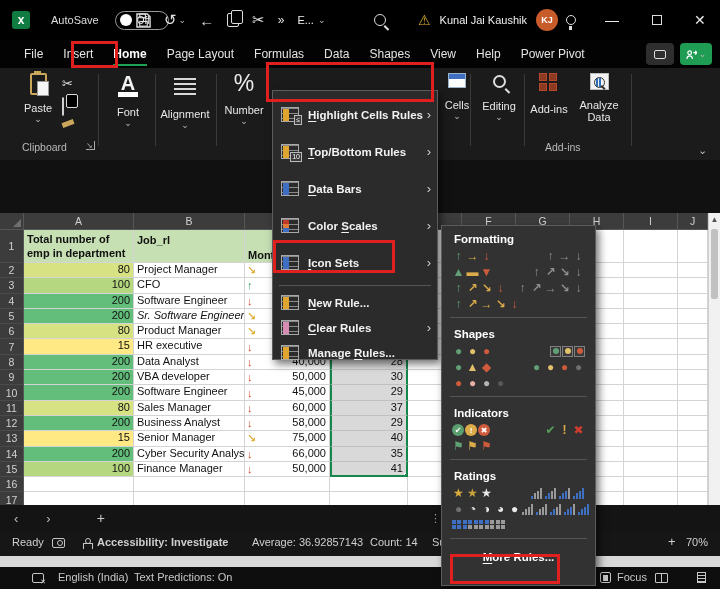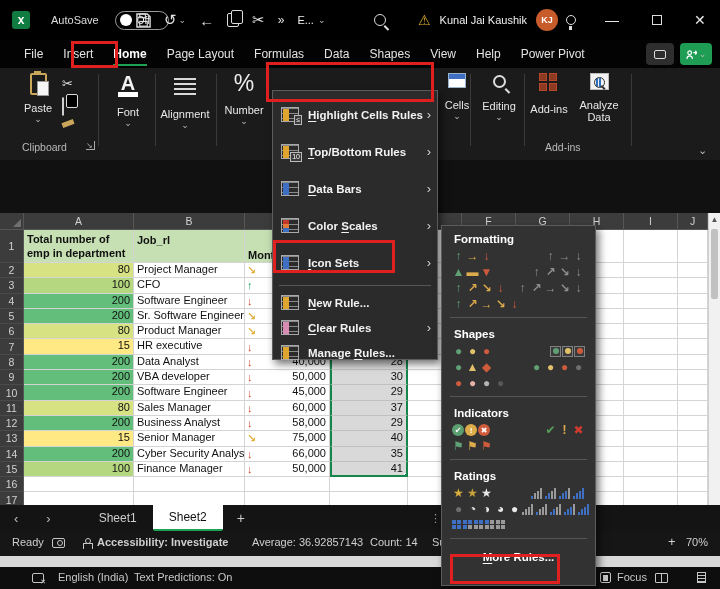--- a/index.html
+++ b/index.html
@@ -395,21 +395,21 @@
         <div class="cell" style="width: 54px;"></div>
         <div class="cell" style="width: 54px;"></div>
         <div class="cell" style="width: 54px;"></div>
         <div class="cell" style="width: 54px;"></div>
         <div class="cell" style="width: 54px;"></div>
         <div class="cell" style="width: 30px;"></div>
       </div>
       <div class="srow" style="height: 15.3px;">
         <div class="rhead">5</div>
         <div class="cell num" style="width: 110px; background: rgb(99, 190, 123);">200</div>
-        <div class="cell txt" style="width: 111px;">Sr. Software Engineer</div>
+        <div class="cell txt" style="width: 111px; font-style: italic;">Sr. Software Engineer</div>
         <div class="cell num" style="width: 85px;">
           <span class="cicon" style="color: rgb(223, 175, 60);">↘</span>
         </div>
         <div class="cell num dsel" style="width: 78px;"></div>
         <div class="cell" style="width: 54px;"></div>
         <div class="cell" style="width: 54px;"></div>
         <div class="cell" style="width: 54px;"></div>
         <div class="cell" style="width: 54px;"></div>
         <div class="cell" style="width: 54px;"></div>
         <div class="cell" style="width: 30px;"></div>
@@ -578,24 +578,20 @@
 </div>
 <div id="vscroll" class="abs">
   <div class="up">▲</div>
   <div class="thumb"></div>
 </div>
 
 <div id="tabbar" class="abs">
   <span class="tnav">‹</span>
   <span class="tnav">›</span>
   <span style="width:18px;"></span>
-  <span id="sheettabs" style="display:flex;height:26px;">
-      <span class="stab">Sheet1</span>
-      <span class="stab active">Sheet2</span>
-    </span>
   <span class="addsheet">+</span>
   <span style="position:absolute;left:430px;color:#999;font-size:11px;">⋮</span>
 </div>
 
 <div id="statusbar" class="abs">
   <span class="si" style="left:12px;">Ready</span>
   <span class="si macro-ic" style="left:52px;top:7px;"></span>
   <span class="si acc-ic" style="left:82px;top:7px;"></span>
   <span class="si" style="left:97px;font-weight:bold;">Accessibility: Investigate</span>
   <span class="si" style="left:252px;">Average: 36.92857143</span>

